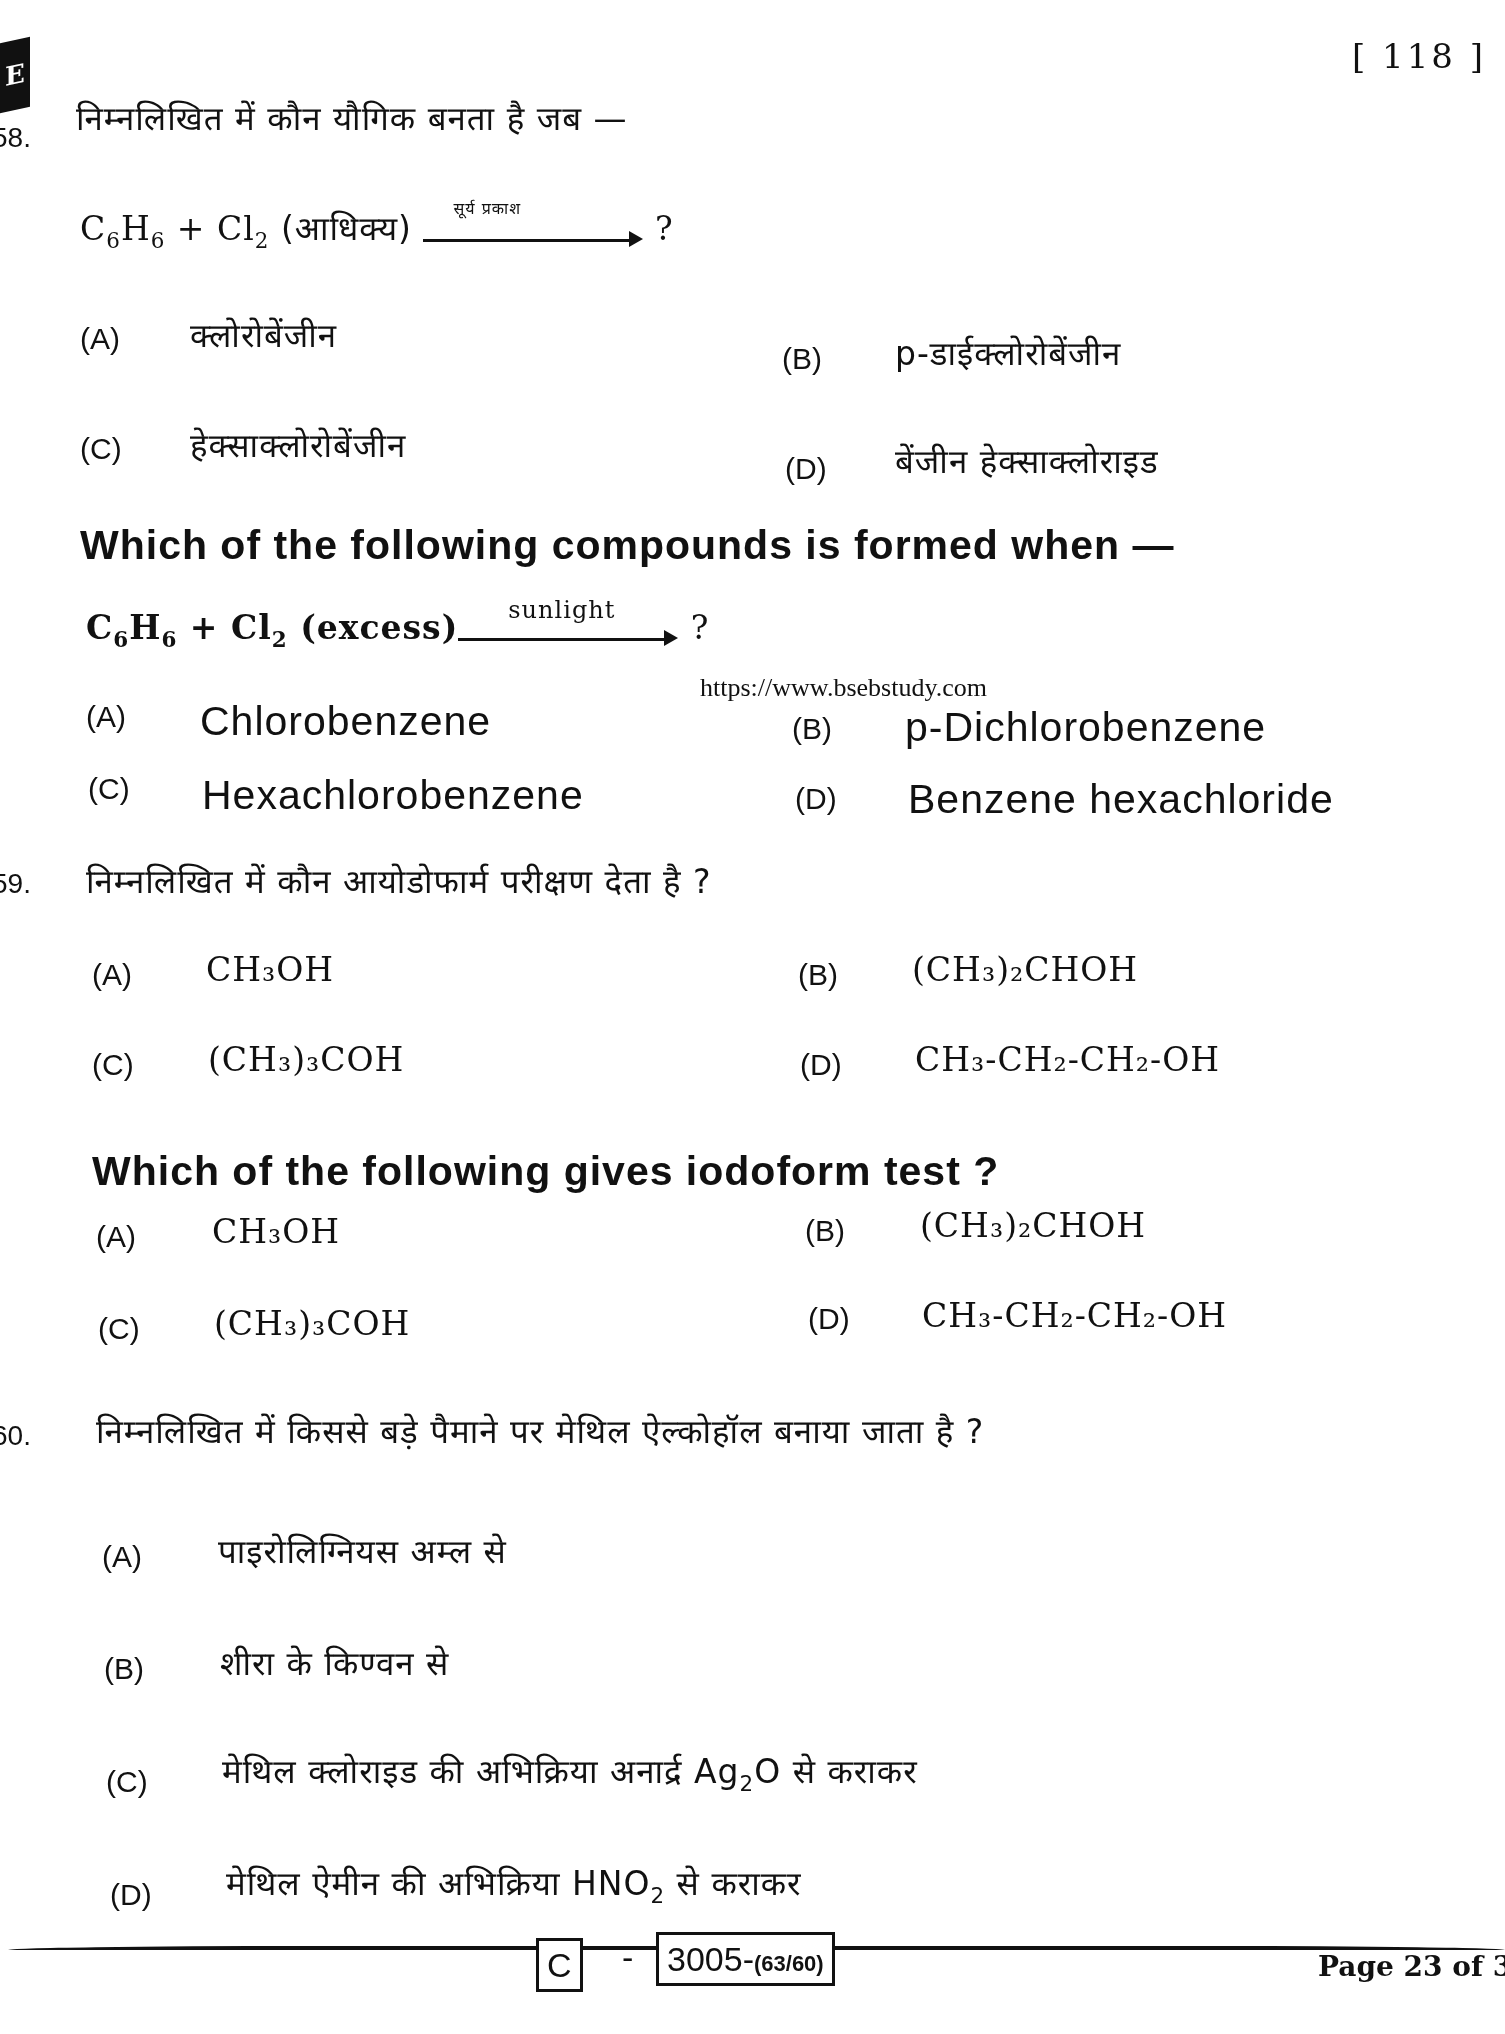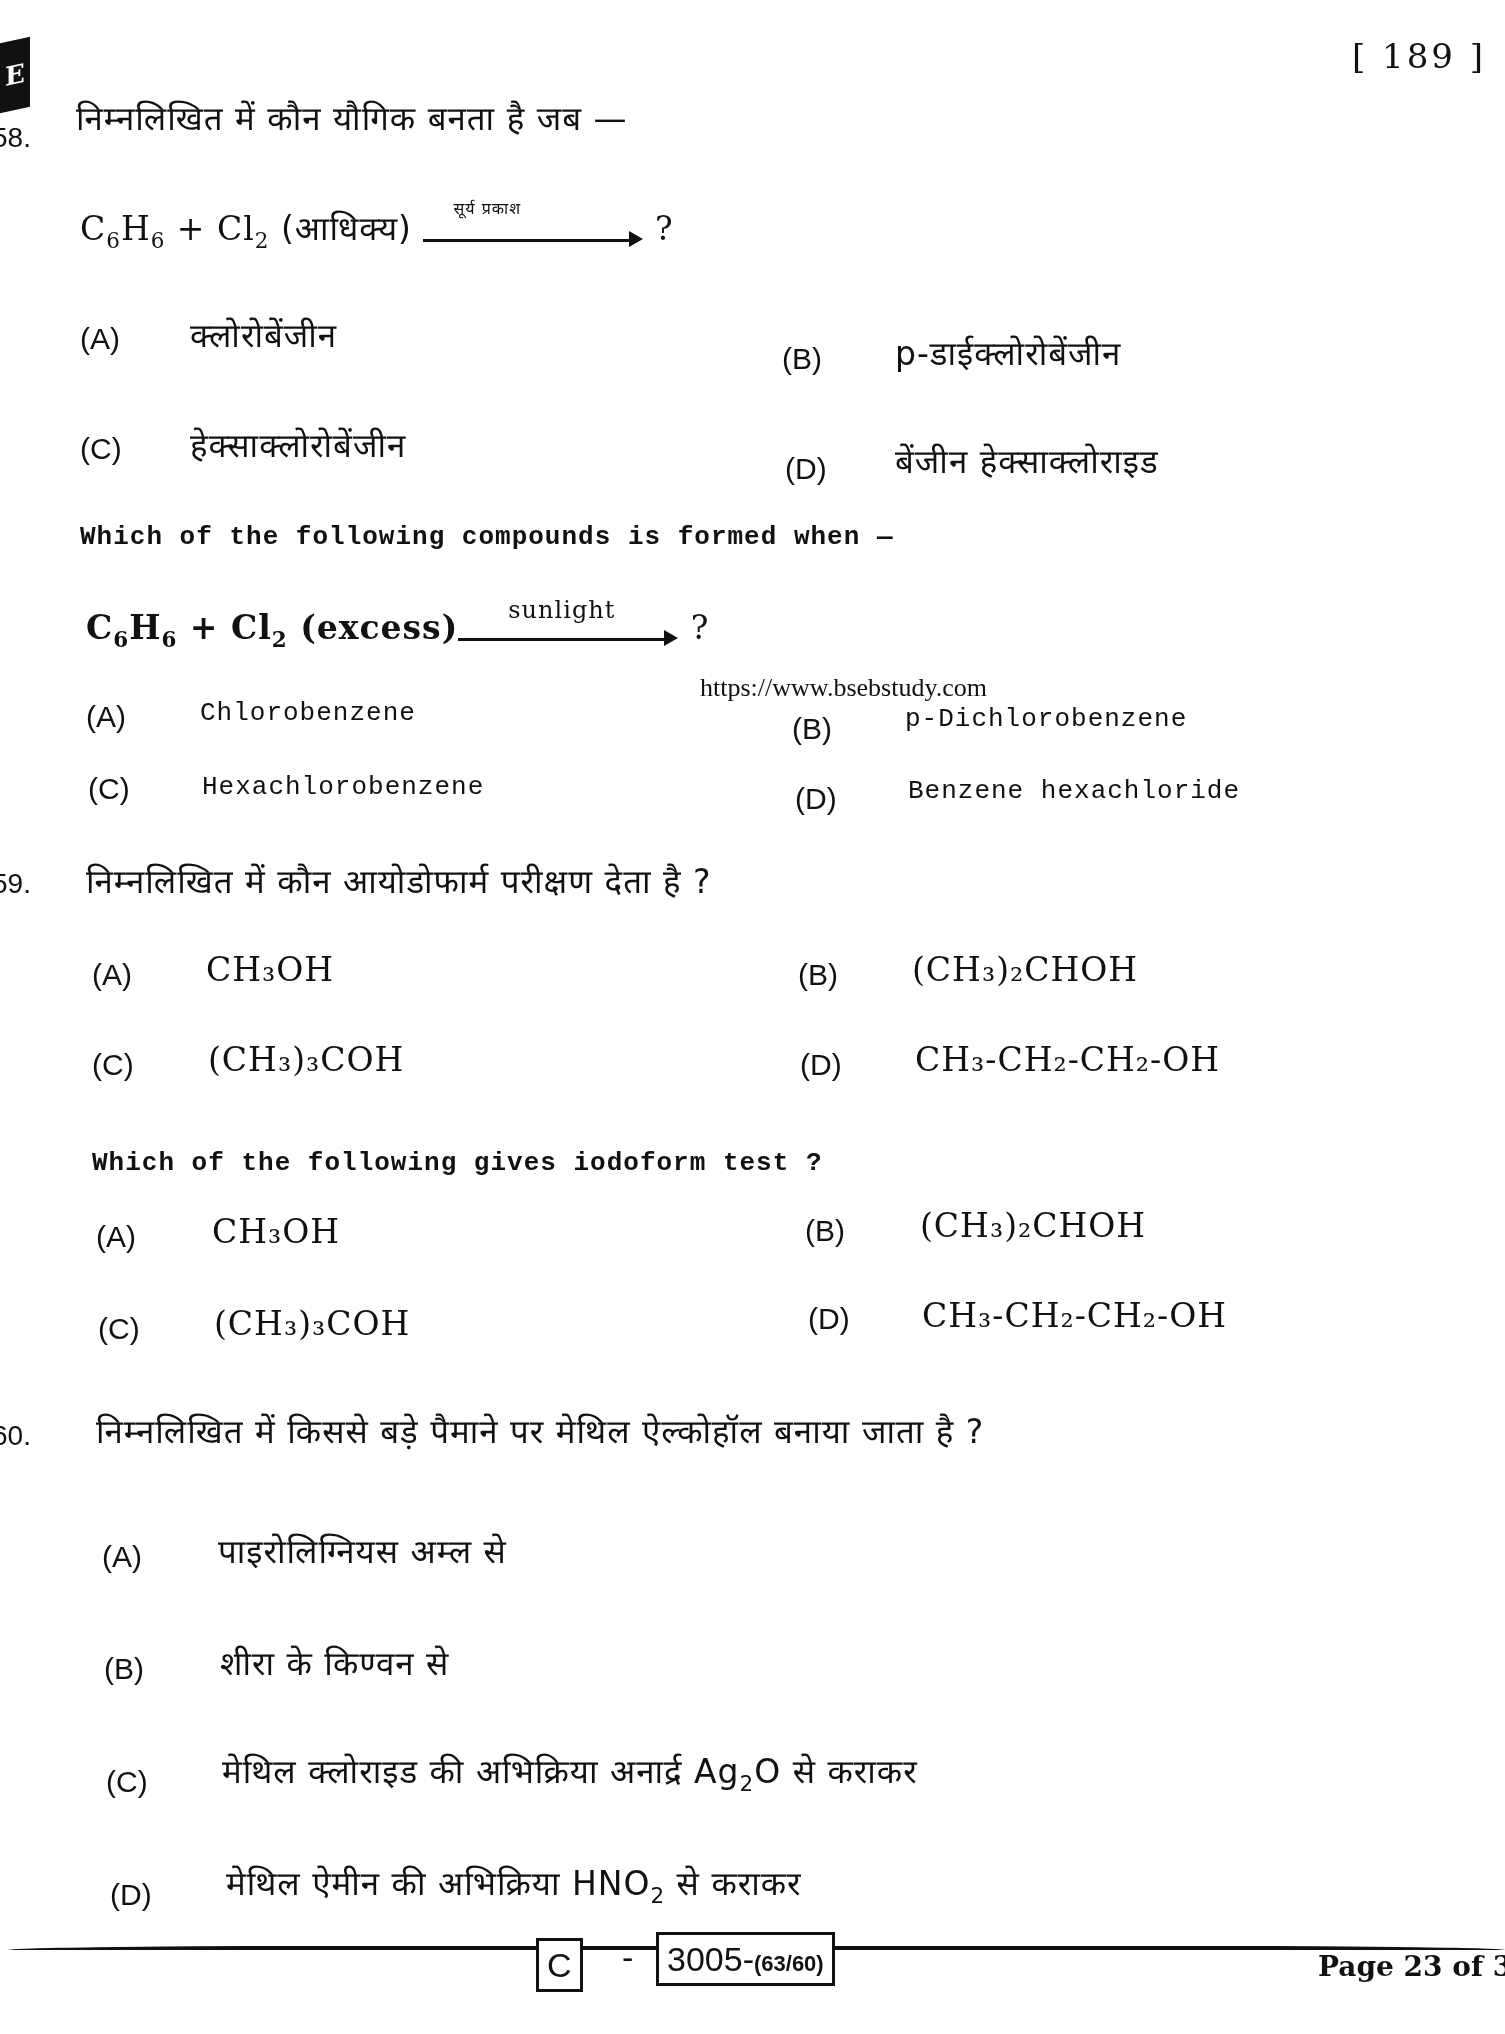--- a/index.html
+++ b/index.html
@@ -1,20 +1,20 @@
 <!DOCTYPE html>
 <html><head>
 <meta charset="utf-8">
 <style>
   html, body { margin: 0; padding: 0; background: #ffffff; }
   body { width: 1505px; height: 2034px; position: relative; overflow: hidden;
          font-family: "DejaVu Serif", "Liberation Serif", serif; color: #111; }
   .abs { position: absolute; white-space: nowrap; }
   .hi { font-family: "DejaVu Sans", "Liberation Sans", sans-serif; font-size: 33px; letter-spacing: 1px; }
-  .en { font-family: Liberation Mono, monospace; font-size: 26px; font-weight: bold; letter-spacing: 1px; }
+  .en { font-family: Liberation Sans, sans-serif; font-size: 41px; font-weight: bold; letter-spacing: 1px; }
   .opt-label { font-family: "Liberation Sans", sans-serif; font-size: 30px; }
   .formula { font-family: "DejaVu Serif", "Liberation Serif", serif; font-size: 33px; letter-spacing: 1px; }
   sub { font-size: 0.65em; vertical-align: -0.35em; }
   .badge { left: 0; top: 40px; width: 30px; height: 70px; background: #111; color: #fff;
            transform: skewY(-12deg); font-family: "DejaVu Serif", serif; font-weight: bold;
            font-size: 26px; display:flex; align-items:center; justify-content:center; }
   .qnum { font-family: "Liberation Sans", sans-serif; font-size: 28px; }
   .arrow-wrap { display: inline-block; position: relative; width: 220px; height: 40px; vertical-align: middle; }
   .arrow-wrap .lbl { position: absolute; left: 30px; top: -14px; font-size: 26px; }
   .arrow-wrap .line { position: absolute; left: 0; right: 12px; top: 28px; border-top: 3px solid #111; }
@@ -25,21 +25,21 @@
                  border-radius: 50% 50% 0 0 / 10px 10px 0 0; }
   .box { border: 3px solid #111; padding: 0 8px; font-family: "Liberation Sans", sans-serif; font-size: 34px; line-height: 48px; height: 48px; background:#fff; }
   .box small { font-size: 22px; font-weight: bold; }
 </style>
 </head>
 <body>
 
 <div class="abs badge">
     <span>E</span>
   </div>
-<div class="abs" style="left:1352px; top:36px; font-family:'DejaVu Serif',serif; font-size:34px; letter-spacing:3px;">[ 189 ]</div>
+<div class="abs" style="left:1352px; top:36px; font-family:'DejaVu Serif',serif; font-size:34px; letter-spacing:3px;">[ 118 ]</div>
 
 <div class="abs qnum" style="left:-8px; top:122px;">58.</div>
 <div class="abs hi" style="left:76px; top:95px;">निम्नलिखित में कौन यौगिक बनता है जब —</div>
 
 <div class="abs formula" style="left:80px; top:205px;">
   <span>C</span><sub>6</sub><span>H</span><sub>6</sub><span> + Cl</span><sub>2</sub><span class="hi"> (आधिक्य) </span>
   <span class="arrow-wrap"><span class="lbl hi" style="font-size:16px;">सूर्य प्रकाश</span><span class="line"></span><span class="head"></span></span>
   <span>?</span>
 </div>
 

